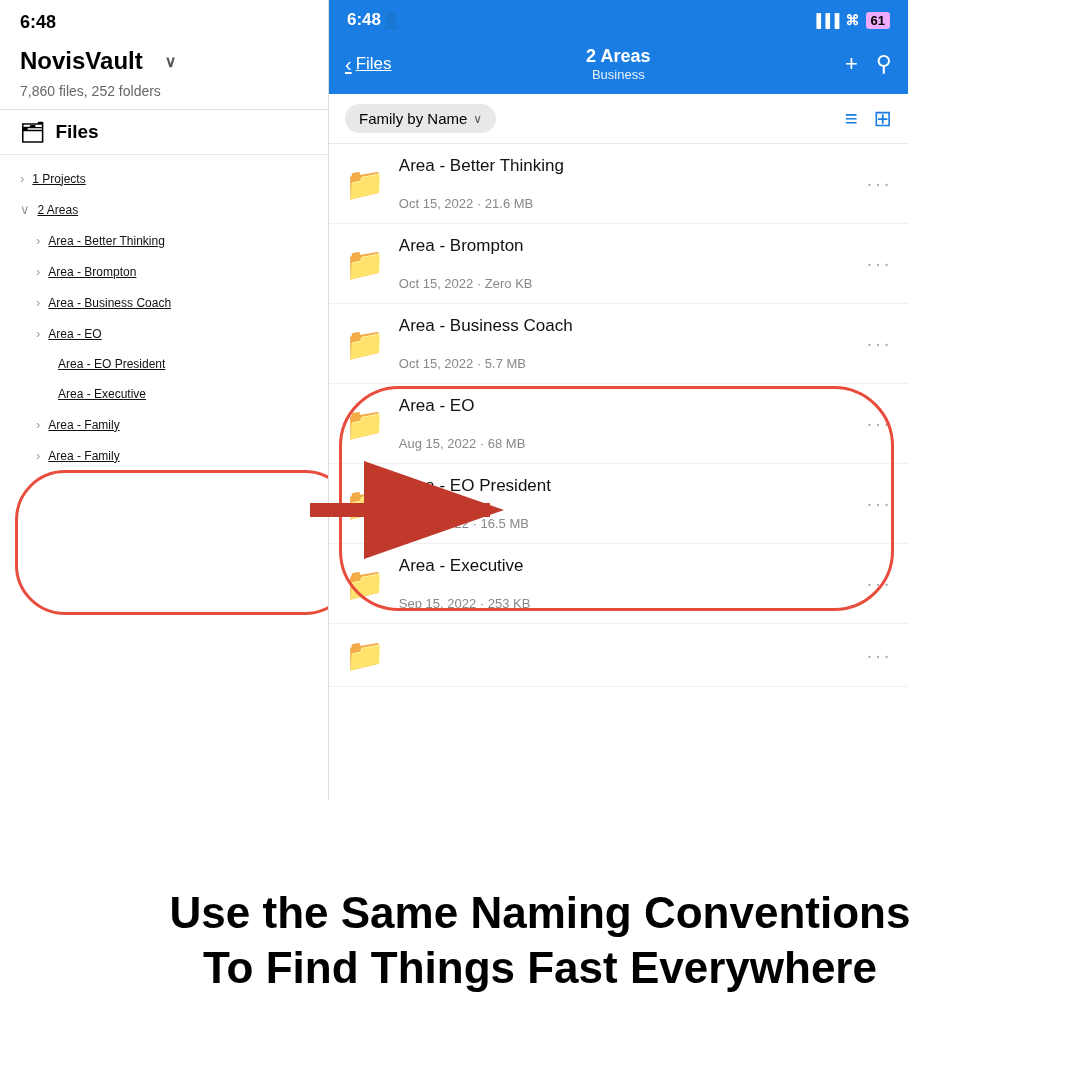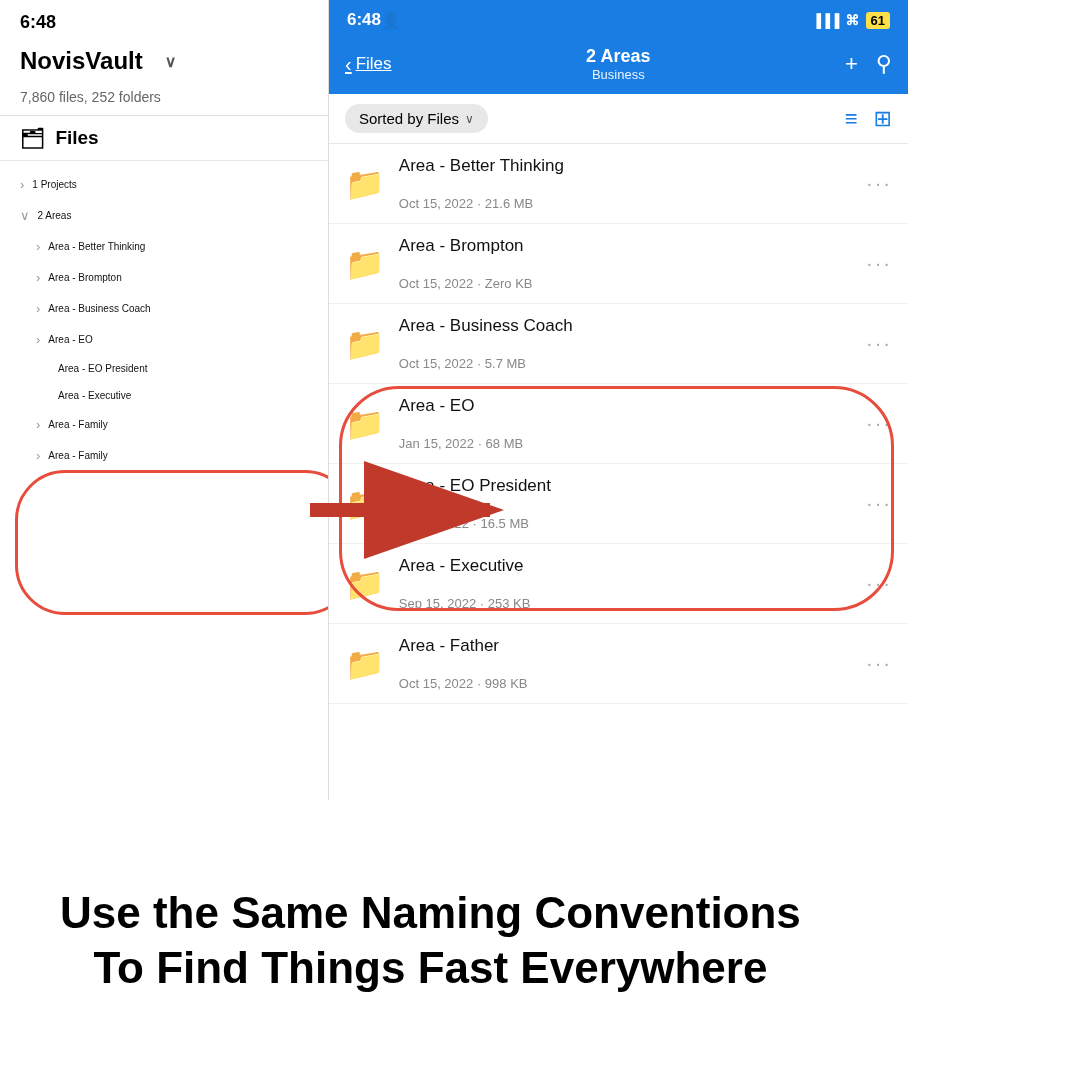--- a/index.html
+++ b/index.html
@@ -43,21 +43,21 @@
     .left-header {
       padding: 8px 20px 10px;
       border-bottom: 1px solid #e0e0e0;
     }
     .app-title {
       display: flex; align-items: center; gap: 22px;
       font-size: 24px; font-weight: 700; color: #000;
     }
     .app-title .chevron { font-size: 16px; color: #555; }
     .settings-icon { position: absolute; right: 20px; top: 52px; font-size: 22px; color: #c0392b; }
-    .file-count { font-size: 14px; color: #666; margin-top: 14px; }
+    .file-count { font-size: 14px; color: #666; margin-top: 8px; }
 
     .files-row {
       display: flex; align-items: center; justify-content: space-between;
       padding: 10px 20px;
       border-bottom: 1px solid #e8e8e8;
     }
     .files-label { display: flex; align-items: center; gap: 10px; font-size: 19px; font-weight: 600; }
     .folder-icon-sm { font-size: 20px; }
     .files-actions { display: flex; gap: 14px; }
     .action-icon { font-size: 20px; color: #c0392b; }
@@ -65,21 +65,21 @@
     .sidebar-tree { padding: 8px 0; }
     .tree-item {
       padding: 8px 20px;
       font-size: 16px;
       display: flex; align-items: center; gap: 8px;
       cursor: pointer;
     }
     .tree-item.indent1 { padding-left: 36px; }
     .tree-item .chevron-r { color: #999; font-size: 13px; }
     .tree-item .chevron-d { color: #999; font-size: 13px; }
-    .tree-item-label { font-size: 10px; color: #111; }
+    .tree-item-label { font-size: 12px; color: #111; text-decoration: underline; }
     .tree-item.section { font-size: 16px; font-weight: 500; }
 
     
     .eo-highlight-left {
       position: absolute;
       left: 15px;
       top: 470px;
       width: 340px;
       height: 145px;
       border: 3px solid #e74c3c;
@@ -103,21 +103,21 @@
       background: #1a7de3;
       color: #fff;
       display: flex;
       justify-content: space-between;
       align-items: center;
       padding: 10px 18px 8px;
       font-size: 16px;
       font-weight: 600;
     }
     .battery-badge {
-      background: #fde047;
+      background: #f0abfc;
       color: #000;
       border-radius: 3px;
       padding: 1px 5px;
       font-size: 13px;
       font-weight: 700;
     }
 
     .right-nav-bar {
       background: #1a7de3;
       color: #fff;
@@ -174,21 +174,21 @@
       pointer-events: none;
     }
 
     
     .bottom-section {
       width: 1080px;
       height: 280px;
       background: #fff;
       display: flex;
       flex-direction: column;
-      align-items: flex-start;
+      align-items: center;
       justify-content: center;
       padding: 20px 60px;
     }
     .bottom-title {
       font-size: 44px;
       font-weight: 900;
       text-align: center;
       color: #000;
       line-height: 1.25;
     }
@@ -327,21 +327,21 @@
         <div class="nav-subtitle">Business</div>
       </div>
       <div class="nav-actions">
         <span>+</span>
         <span>⚲</span>
       </div>
     </div>
 
     <div class="sort-bar">
       <div class="sort-btn">
-        <span>Sorted by Files</span>
+        <span>Family by Name</span>
         <span class="chevron-d">∨</span>
       </div>
       <div class="view-icons">
         <span>≡</span>
         <span>⊞</span>
       </div>
     </div>
 
     <div class="file-list">
 
@@ -376,21 +376,21 @@
           </div>
         </div>
         <span class="file-more">···</span>
       </div>
 
       <div class="file-item">
         <div class="file-item-left">
           <span class="folder-icon">📁</span>
           <div class="file-info">
             <div class="file-name">Area - EO</div>
-            <div class="file-meta">Jan 15, 2022 · 68 MB</div>
+            <div class="file-meta">Aug 15, 2022 · 68 MB</div>
           </div>
         </div>
         <span class="file-more">···</span>
       </div>
 
       <div class="file-item">
         <div class="file-item-left">
           <span class="folder-icon">📁</span>
           <div class="file-info">
             <div class="file-name">Area - EO President</div>
@@ -407,24 +407,20 @@
             <div class="file-name">Area - Executive</div>
             <div class="file-meta">Sep 15, 2022 · 253 KB</div>
           </div>
         </div>
         <span class="file-more">···</span>
       </div>
 
       <div class="file-item">
         <div class="file-item-left">
           <span class="folder-icon">📁</span>
-          <div class="file-info">
-            <div class="file-name">Area - Father</div>
-            <div class="file-meta">Oct 15, 2022 · 998 KB</div>
-          </div>
         </div>
         <span class="file-more">···</span>
       </div>
 
     </div>
 
     <div class="eo-highlight-right"></div>
 
   </div>
 

